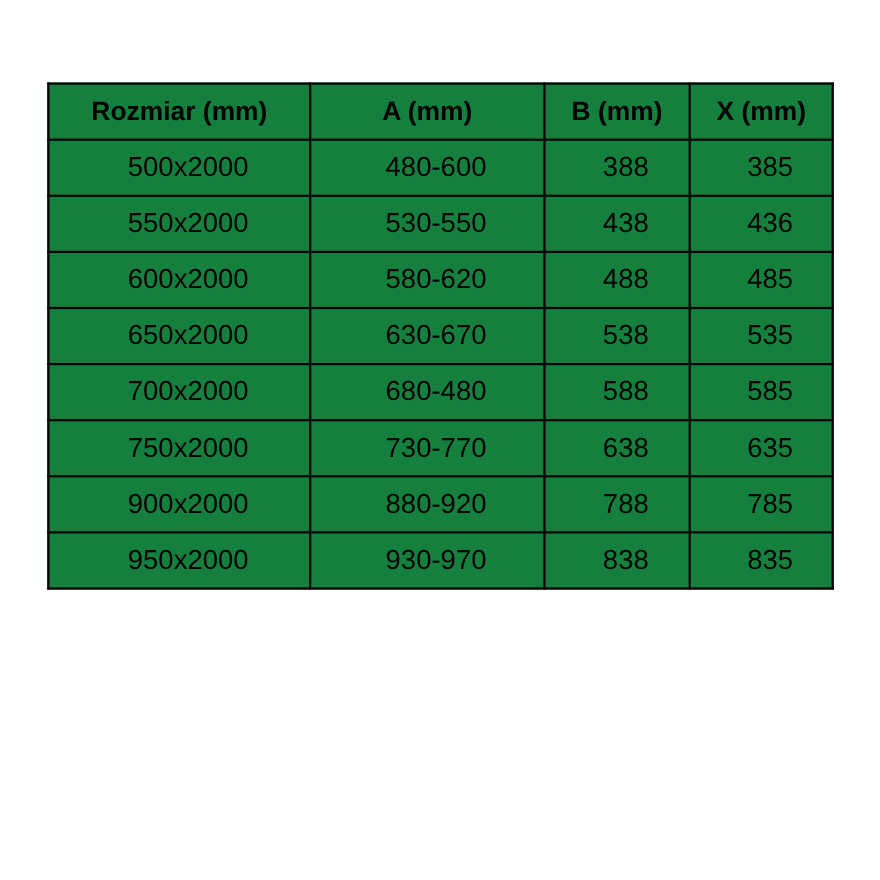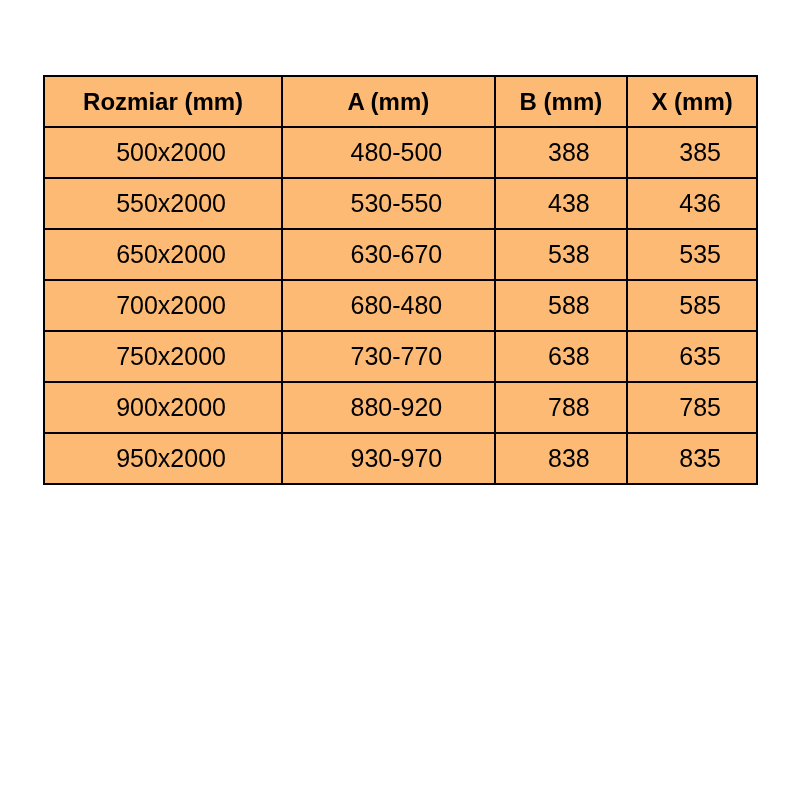--- a/index.html
+++ b/index.html
@@ -17,21 +17,21 @@
   .table-wrap {
     position: absolute;
     left: 43px;
     top: 75px;
     width: 715px;
   }
   table.size-table {
     width: 100%;
     border-collapse: collapse;
     table-layout: fixed;
-    background: #fdba74;
+    background: #15803d;
   }
   table.size-table th,
   table.size-table td {
     border: 2px solid #000000;
     text-align: center;
     vertical-align: middle;
     height: 49px;
     padding: 0;
     overflow: hidden;
     white-space: nowrap;
@@ -65,29 +65,35 @@
       <tr>
         <th>Rozmiar (mm)</th>
         <th>A (mm)</th>
         <th>B (mm)</th>
         <th>X (mm)</th>
       </tr>
     </thead>
     <tbody>
       <tr>
         <td>500x2000</td>
-        <td>480-500</td>
+        <td>480-600</td>
         <td>388</td>
         <td>385</td>
       </tr>
       <tr>
         <td>550x2000</td>
         <td>530-550</td>
         <td>438</td>
         <td>436</td>
+      </tr>
+      <tr>
+        <td>600x2000</td>
+        <td>580-620</td>
+        <td>488</td>
+        <td>485</td>
       </tr>
       <tr>
         <td>650x2000</td>
         <td>630-670</td>
         <td>538</td>
         <td>535</td>
       </tr>
       <tr>
         <td>700x2000</td>
         <td>680-480</td>

